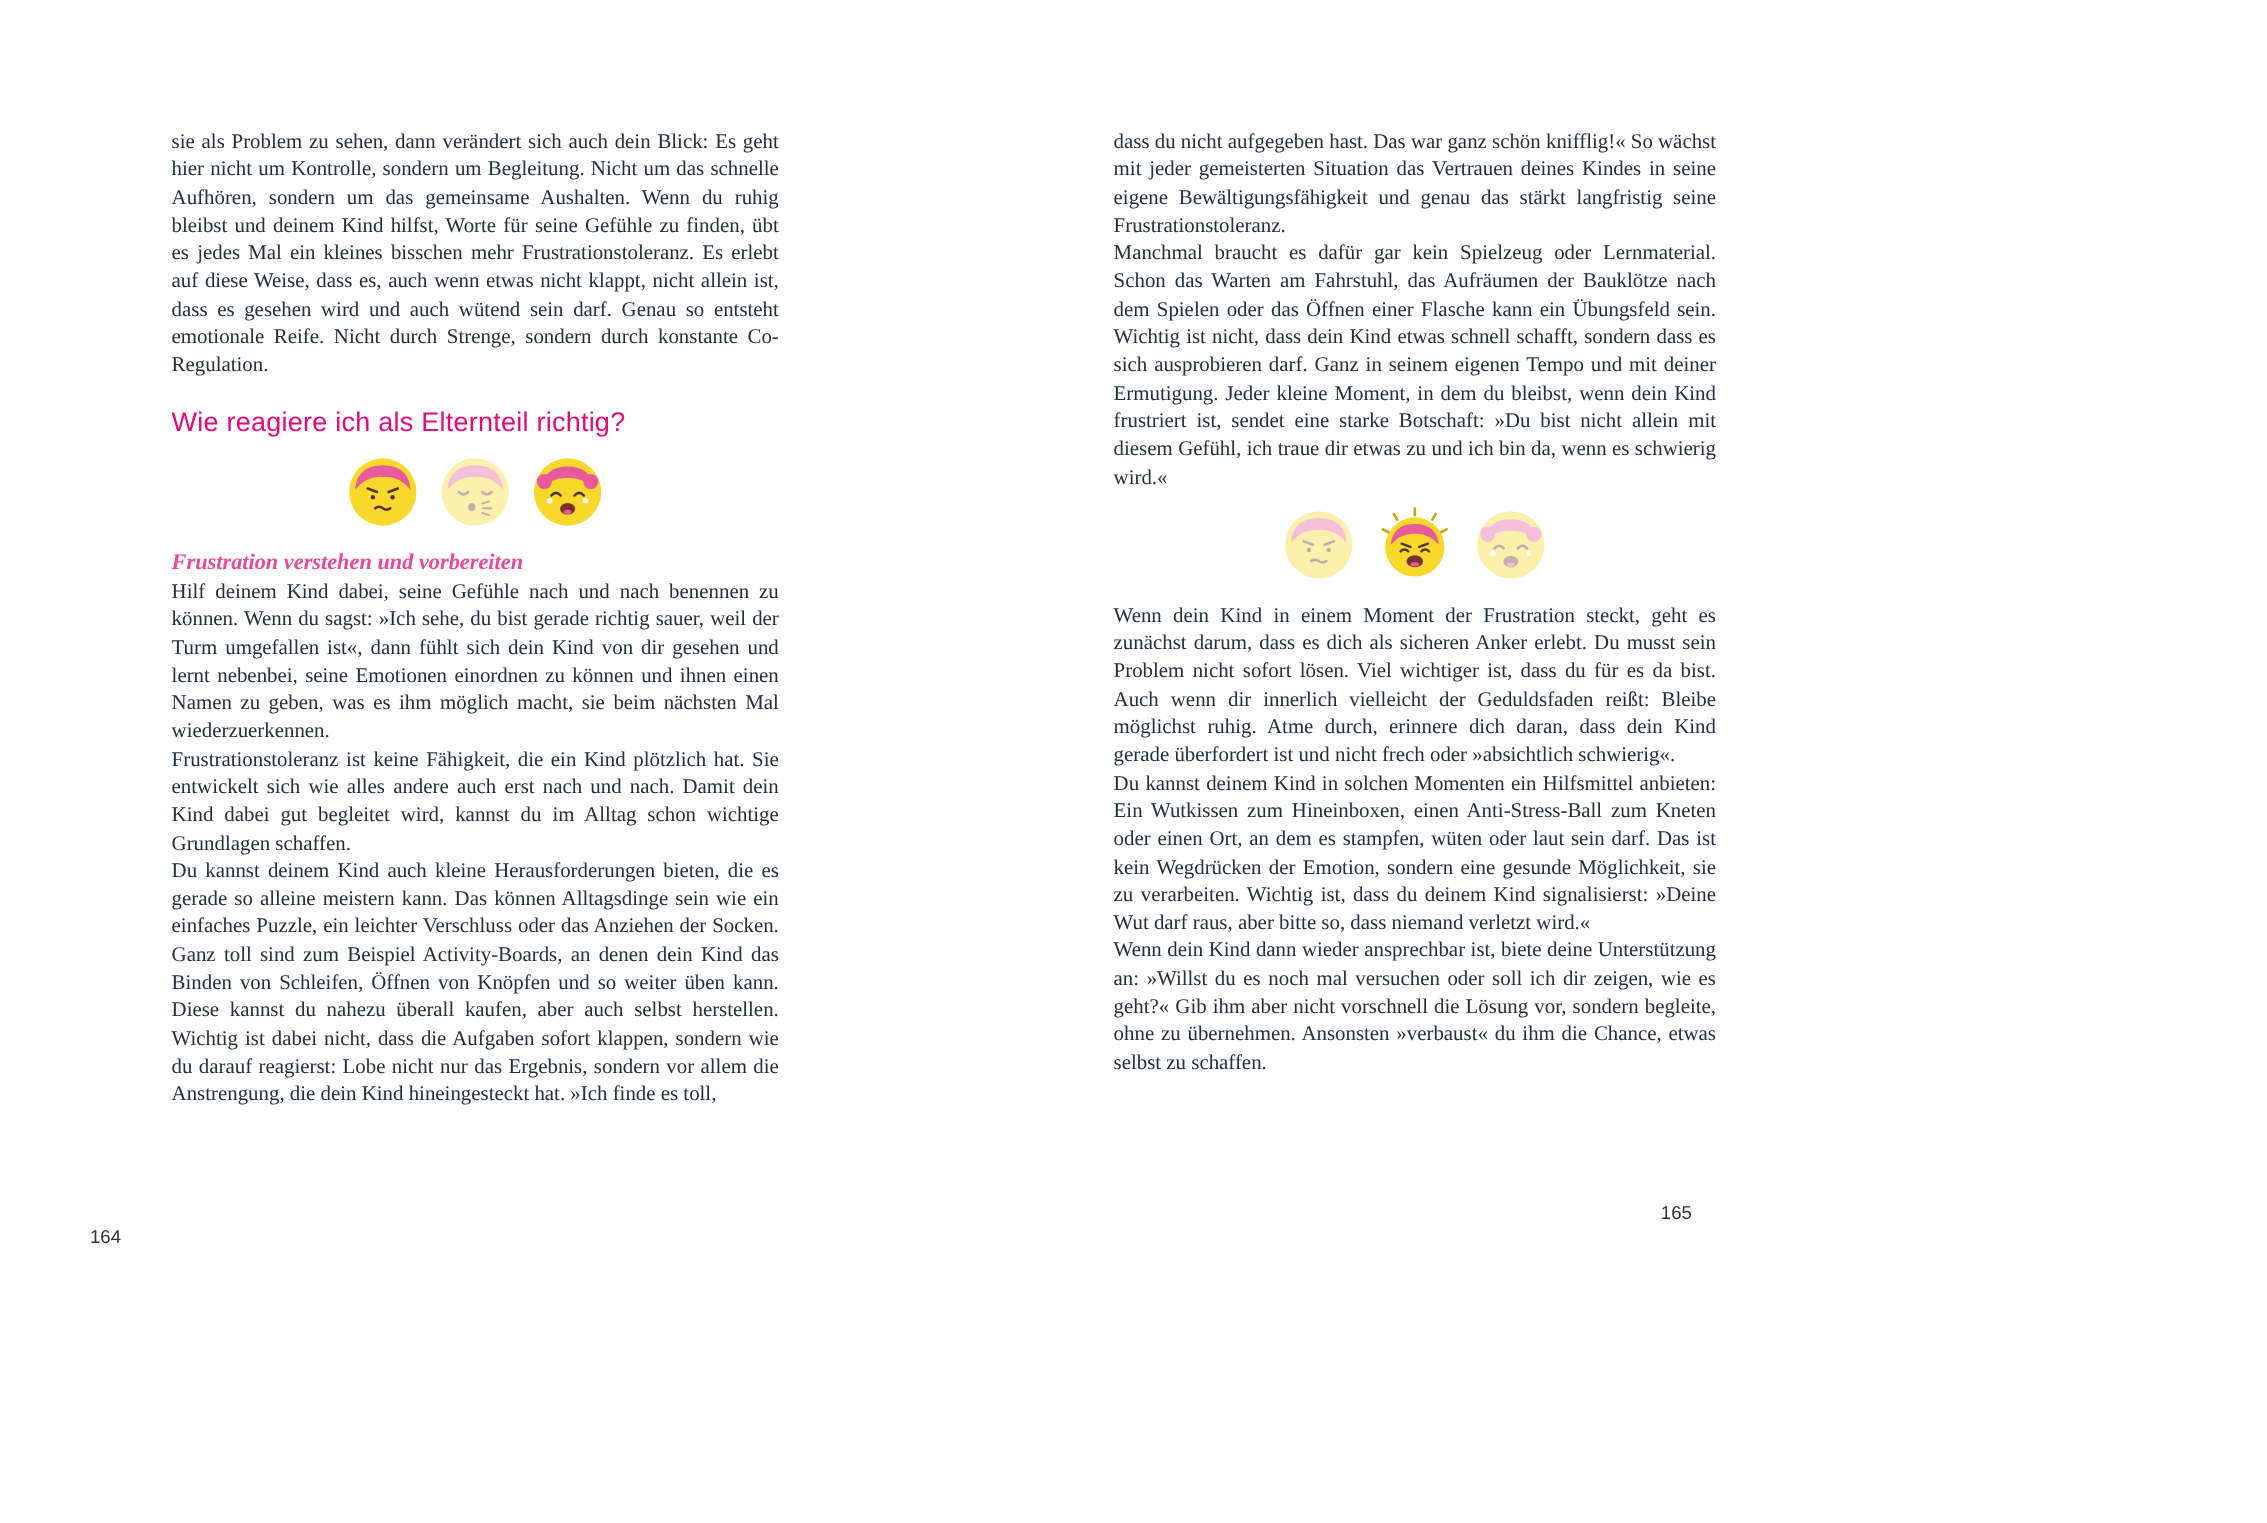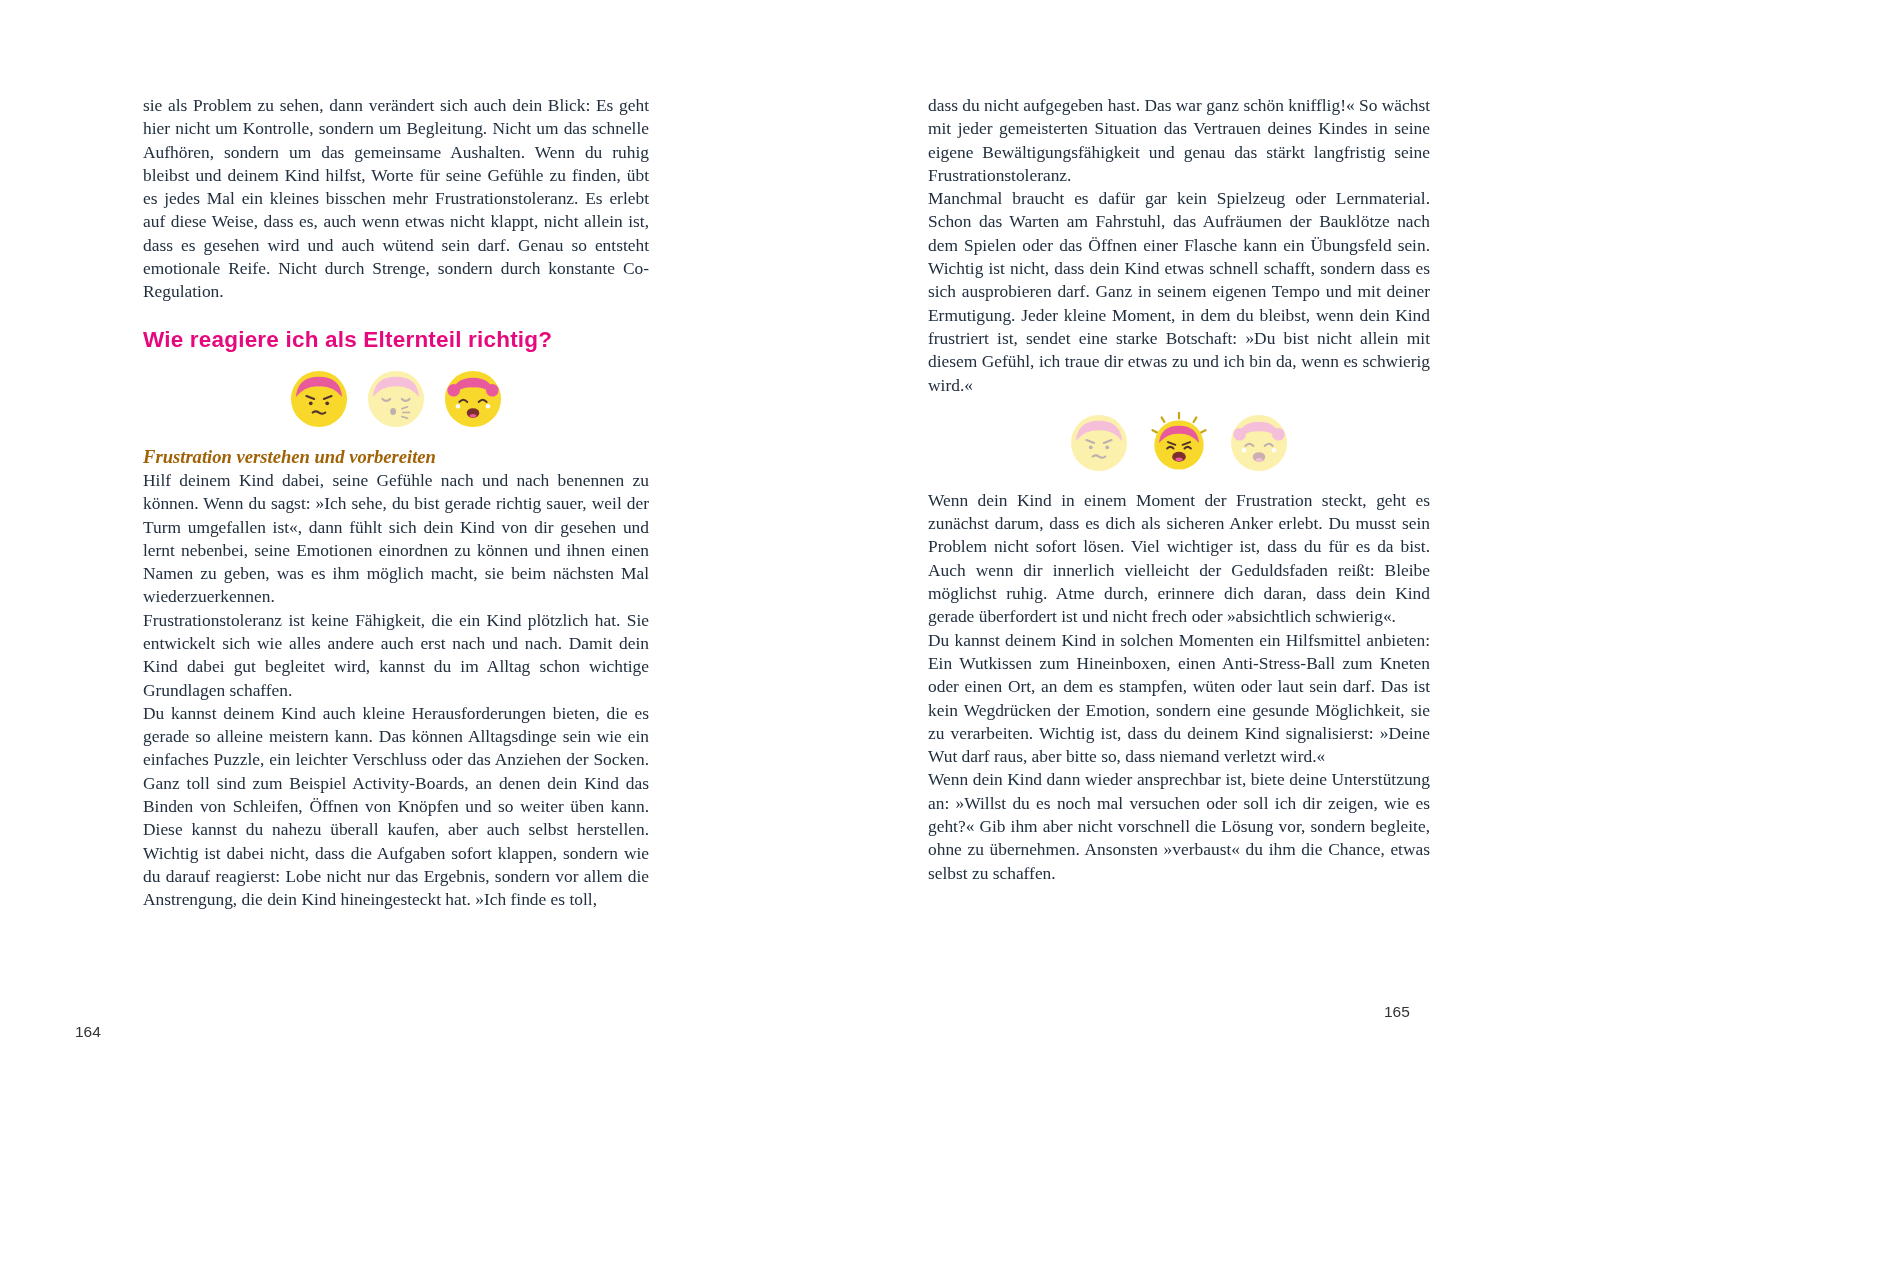--- a/index.html
+++ b/index.html
@@ -7,46 +7,46 @@
     body {
       width: 1889px;
       height: 1269px;
       position: relative;
       background: #ffffff;
       font-family: "Liberation Serif", serif;
       overflow: hidden;
     }
     .page {
       position: absolute;
-      top: 94px;
+      top: 106px;
     }
     .page-left  { left: 143px; width: 506px; }
     .page-right { left: 928px; width: 502px; }
 
     .body-text {
       font-size: 17.4px;
       line-height: 23.3px;
       text-align: justify;
       color: #212f3f;
       margin: 0;
     }
     .heading {
       font-family: "Liberation Sans", sans-serif;
-      font-weight: 700;
+      font-weight: 400;
       color: #e6097e;
       font-size: 22.5px;
       line-height: 1.2;
       margin: 22px 0 10px 0;
       letter-spacing: 0.2px;
     }
     .subheading {
       font-size: 18.6px;
       font-weight: 700;
       font-style: italic;
-      color: #a16207;
+      color: #ec4899;
       margin: 2px 0 1px 0;
       line-height: 1.25;
     }
     .faces-row {
       display: flex;
       justify-content: center;
       align-items: center;
       gap: 19px;
       margin: 14px 0 10px 0;
       height: 68px;

